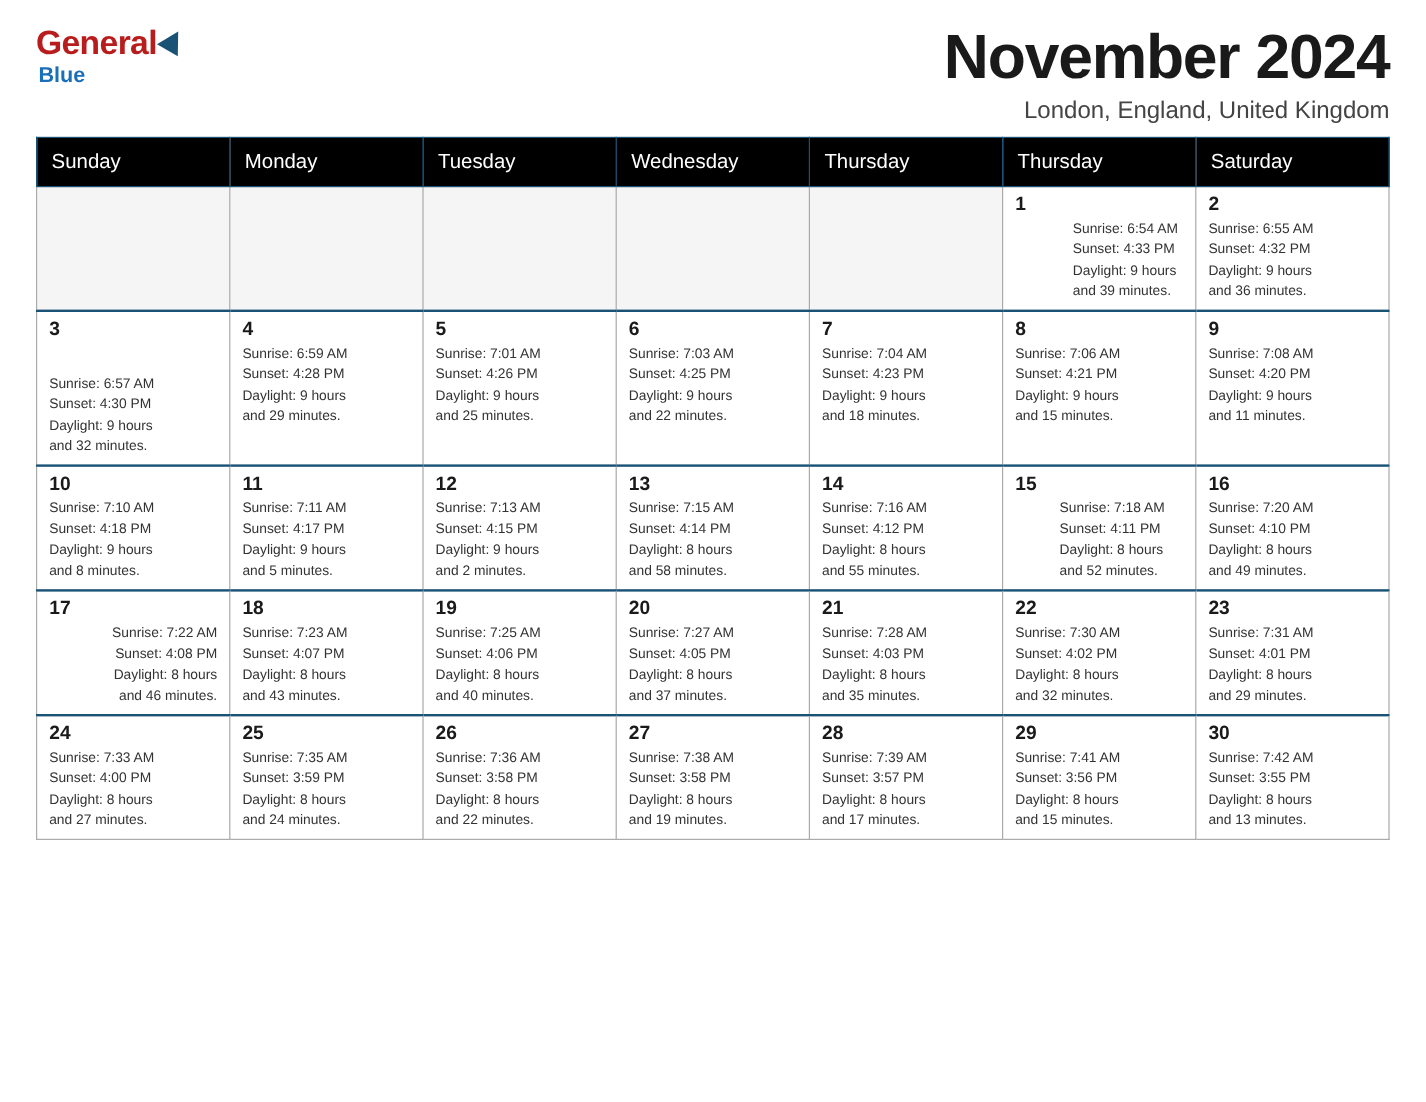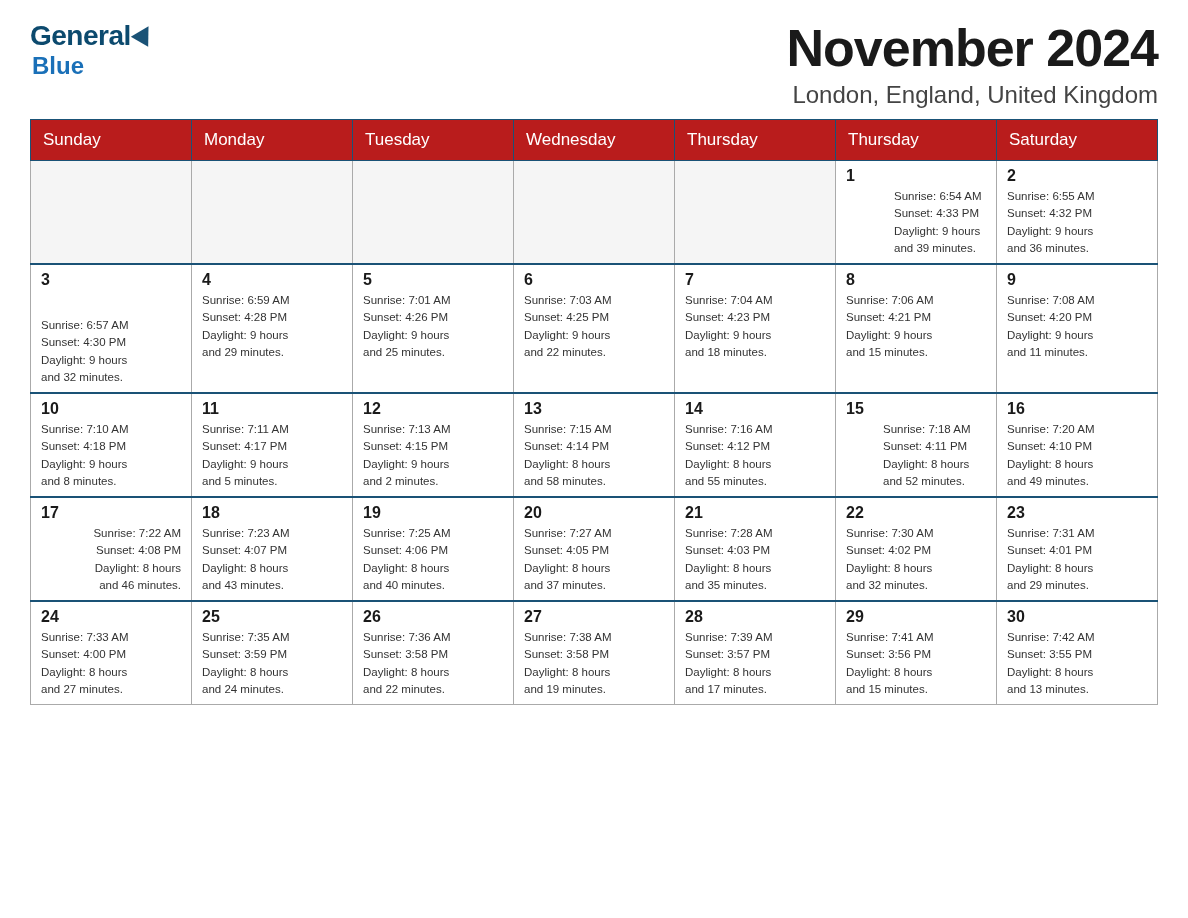--- a/index.html
+++ b/index.html
@@ -22,61 +22,61 @@
       flex-direction: column;
       align-items: flex-start;
     }
     .logo-top {
       display: flex;
       align-items: center;
     }
     .logo-general {
       font-size: 28px;
       font-weight: bold;
-      color: #0c4a6e;
+      color: #b91c1c;
       letter-spacing: -0.5px;
     }
     .logo-triangle {
       width: 0;
       height: 0;
       border-left: 10px solid transparent;
       border-right: 10px solid transparent;
       border-bottom: 18px solid #1a5276;
       transform: rotate(30deg);
       margin-left: 3px;
       margin-top: -4px;
     }
     .logo-bottom {
-      font-size: 24px;
+      font-size: 18px;
       color: #1a70b8;
       font-weight: bold;
       margin-left: 2px;
     }
     .title-area {
       text-align: right;
     }
     .month-title {
       font-size: 52px;
       font-weight: bold;
       color: #1a1a1a;
       letter-spacing: -1px;
       line-height: 1.1;
     }
     .location {
-      font-size: 24px;
+      font-size: 20px;
       color: #444;
       margin-top: 4px;
     }
     .calendar {
       width: 100%;
       border-collapse: collapse;
       margin-top: 10px;
     }
     .calendar thead tr th {
-      background: #b91c1c;
+      background: #000000;
       color: #fff;
       font-size: 17px;
       font-weight: normal;
       padding: 10px 12px;
       text-align: left;
       border: 1px solid #1a5276;
     }
     .calendar tbody tr td {
       border: 1px solid #aaa;
       vertical-align: top;

